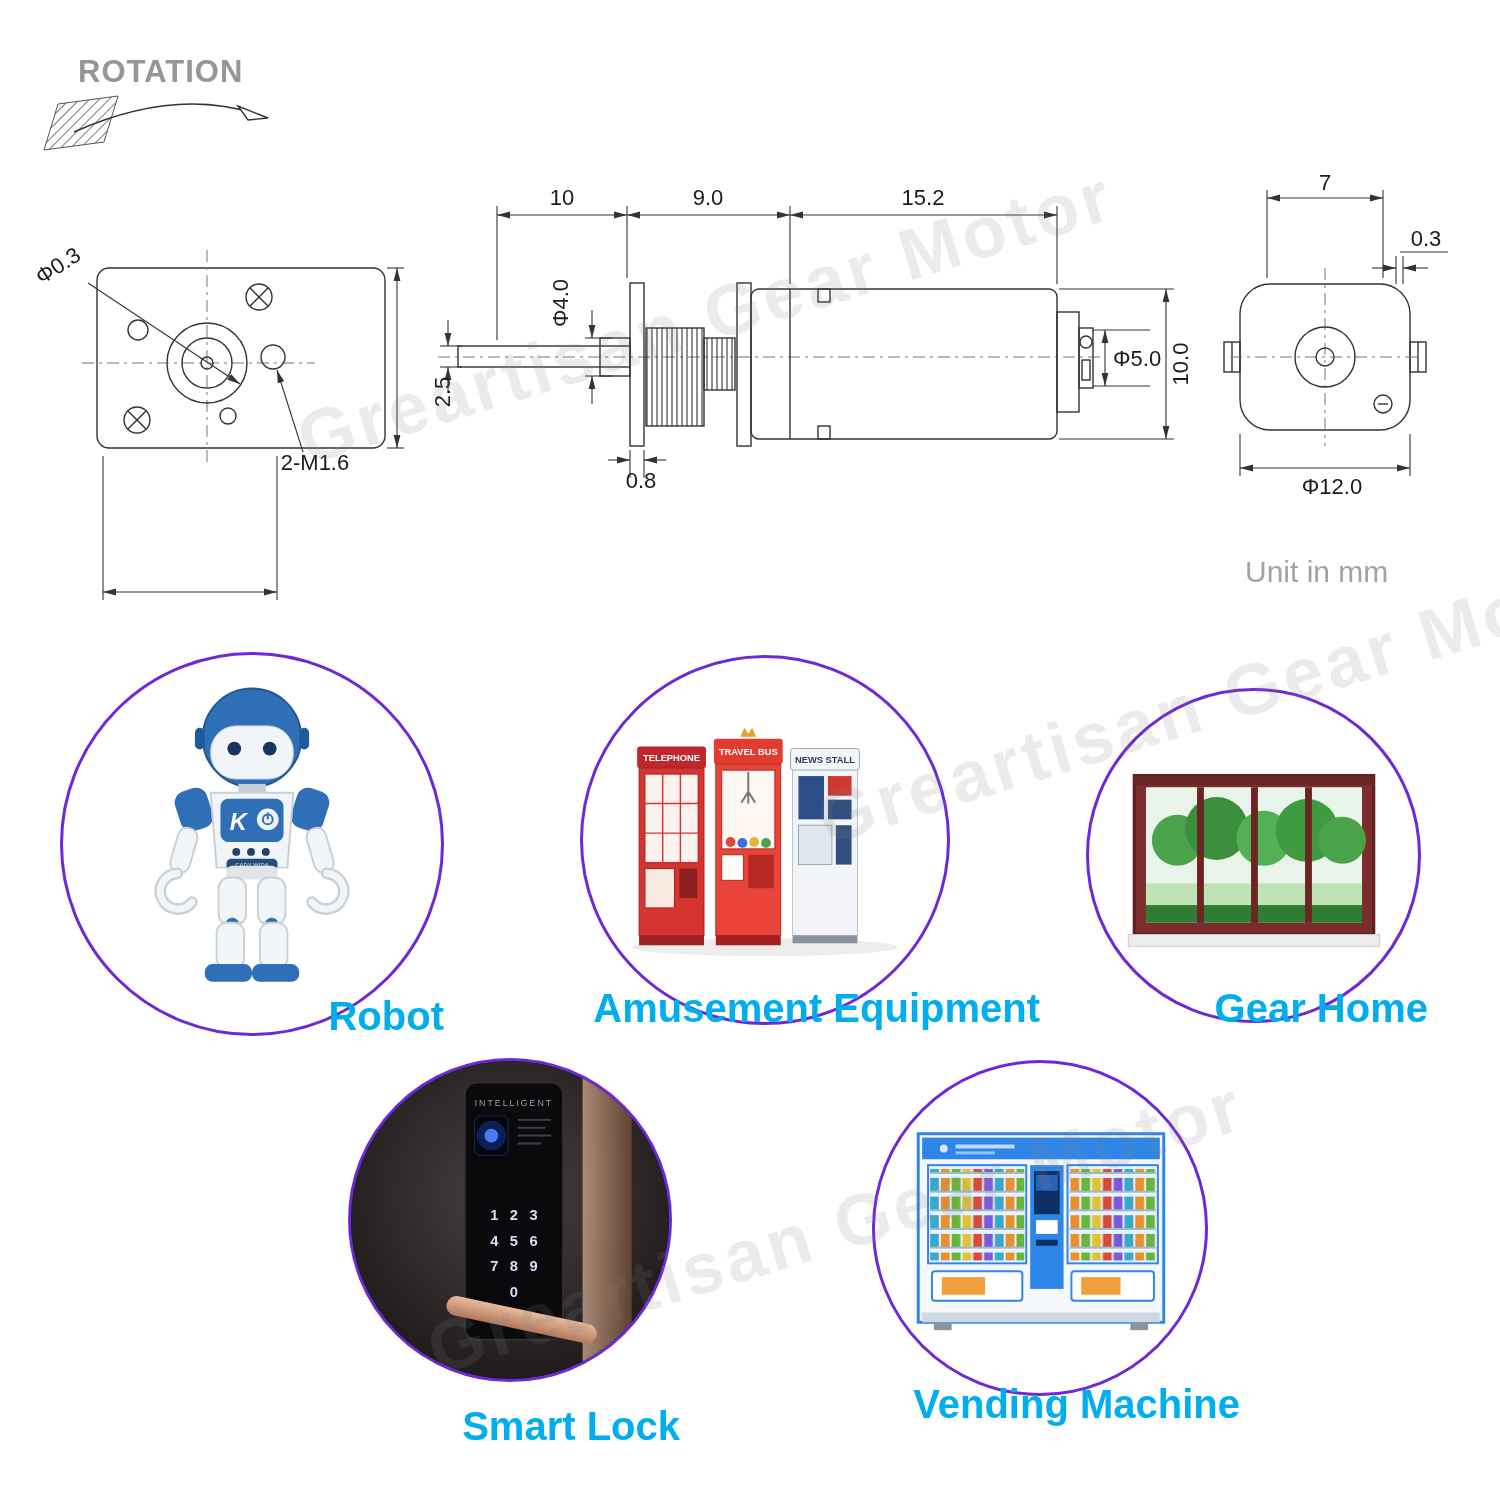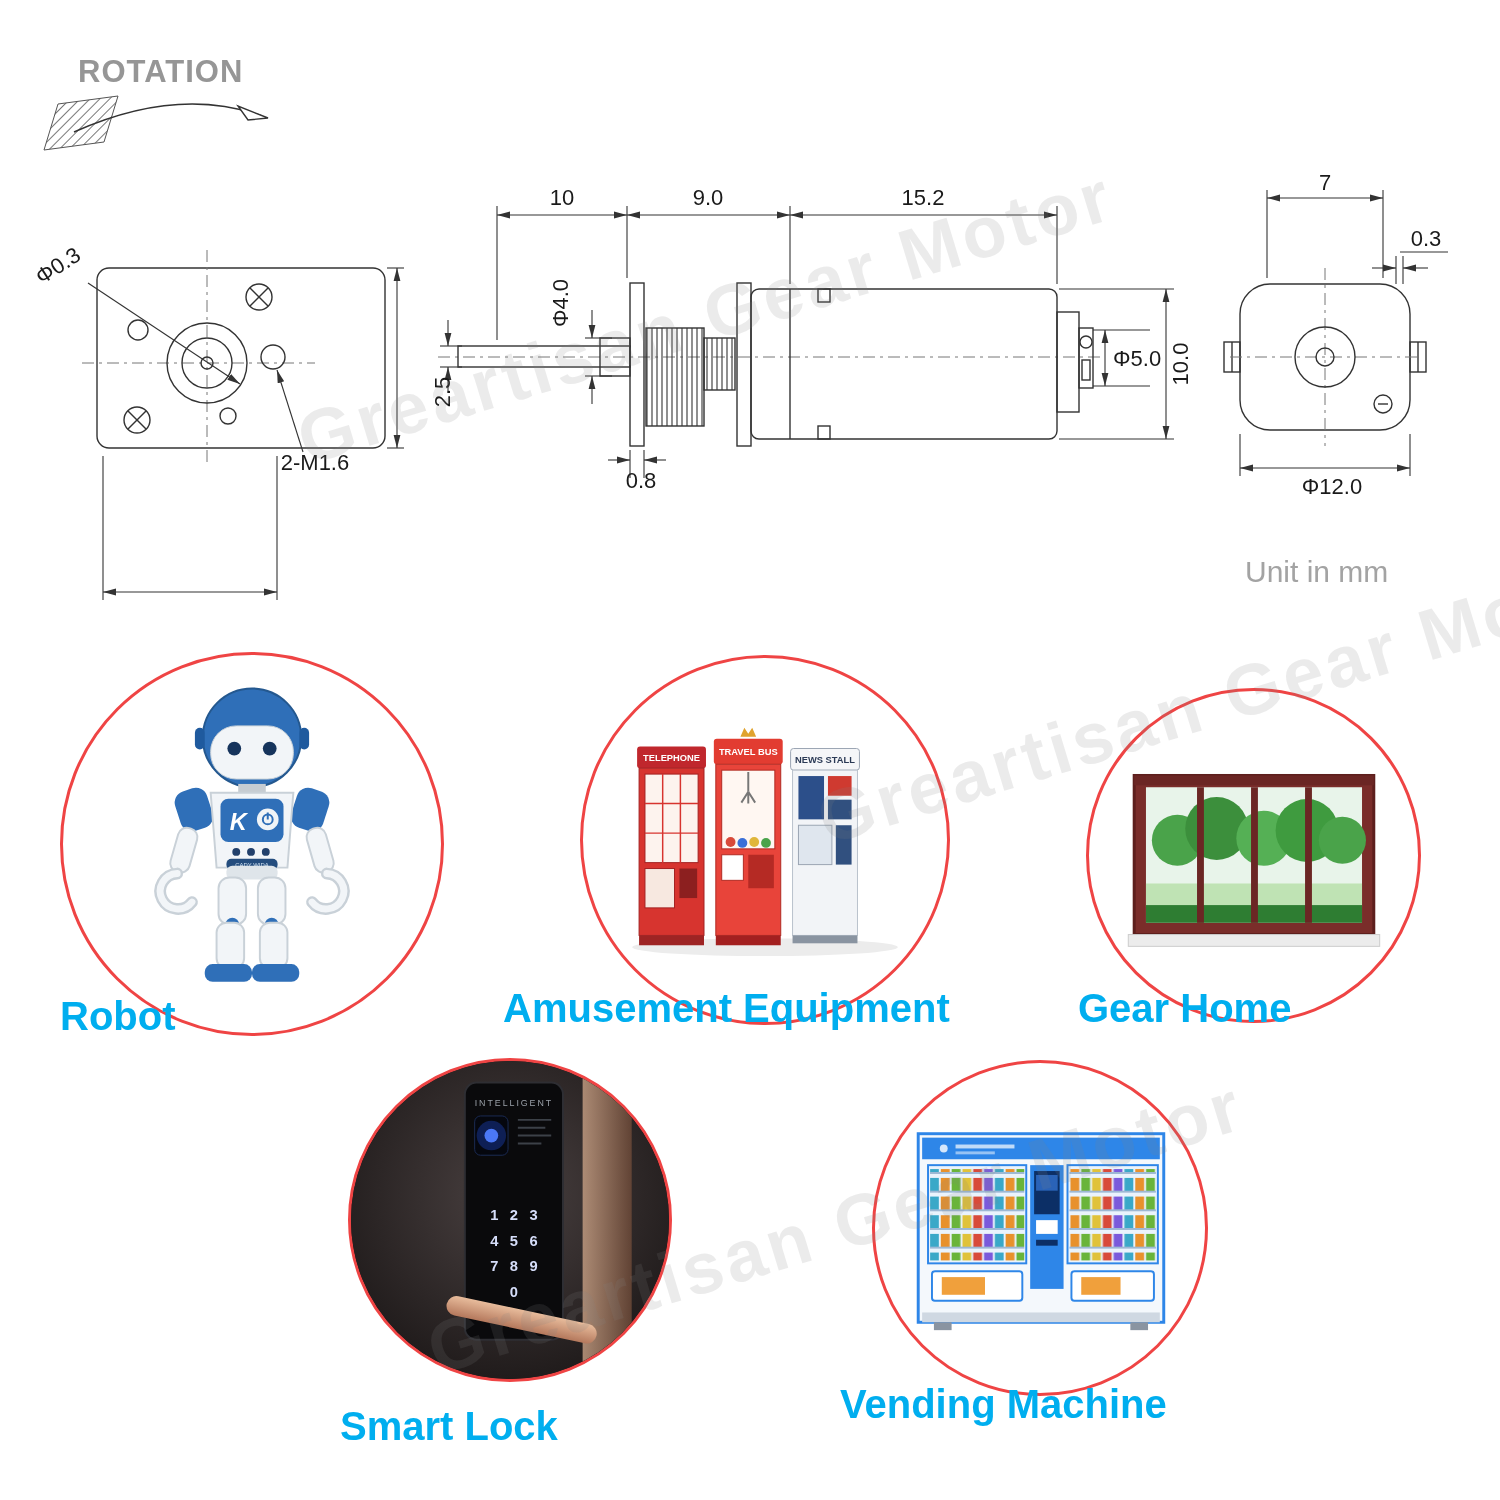--- a/index.html
+++ b/index.html
@@ -9,30 +9,30 @@
   .rot-label{font-size:31px;font-weight:bold;fill:#969696;stroke:none;letter-spacing:1px;text-anchor:start}
   .unit-label{font-size:30px;fill:#a3a3a3;stroke:none;text-anchor:start}
   .cl{stroke:#777;stroke-width:1;stroke-dasharray:12 5 3 5;fill:none}
   .ln{stroke:#333;stroke-width:1.4;fill:none}
   .dl{stroke:#333;stroke-width:1.1;fill:none}
   .tiny{font-weight:bold;fill:#ffffff;stroke:none;text-anchor:middle}
   .kp{font-size:15px;fill:#d6defa;stroke:none;text-anchor:middle;font-weight:bold}
   .watermark{position:absolute;white-space:nowrap;font-size:72px;letter-spacing:4px;font-weight:bold;
              color:rgba(128,128,128,0.16);transform:rotate(-17deg);transform-origin:0 50%;
              z-index:30;pointer-events:none}
-  .app-circle{position:absolute;border-radius:50%;border:3px solid #ef4444;overflow:hidden;background:#fff;z-index:10}
+  .app-circle{position:absolute;border-radius:50%;border:3px solid #6d28d9;overflow:hidden;background:#fff;z-index:10}
   .app-circle svg{display:block;width:100%;height:100%}
-  .app-label{position:absolute;text-align:left;font-size:40px;font-weight:bold;color:#00AEEF;z-index:12}
+  .app-label{position:absolute;text-align:right;font-size:40px;font-weight:bold;color:#00AEEF;z-index:12}
   .c-robot{left:60px;top:652px;width:384px;height:384px}
   .c-amuse{left:580px;top:655px;width:370px;height:370px}
   .c-home{left:1086px;top:688px;width:335px;height:335px}
   .c-lock{left:348px;top:1058px;width:324px;height:324px;background:#151313}
   .c-vend{left:872px;top:1060px;width:336px;height:336px}
   .l-robot{left:60px;top:994px;width:384px}
-  .l-amuse{left:503px;top:986px;width:550px}
+  .l-amuse{left:490px;top:986px;width:550px}
   .l-home{left:1078px;top:986px;width:350px}
   .l-lock{left:340px;top:1404px;width:340px}
   .l-vend{left:840px;top:1382px;width:400px}
 </style>
 </head>
 <body>
 
 <svg class="techdraw" width="1500" height="630" viewBox="0 0 1500 630">
   <defs>
     <marker id="mA" markerWidth="14" markerHeight="10" refX="13" refY="5" orient="auto-start-reverse" markerUnits="userSpaceOnUse">

